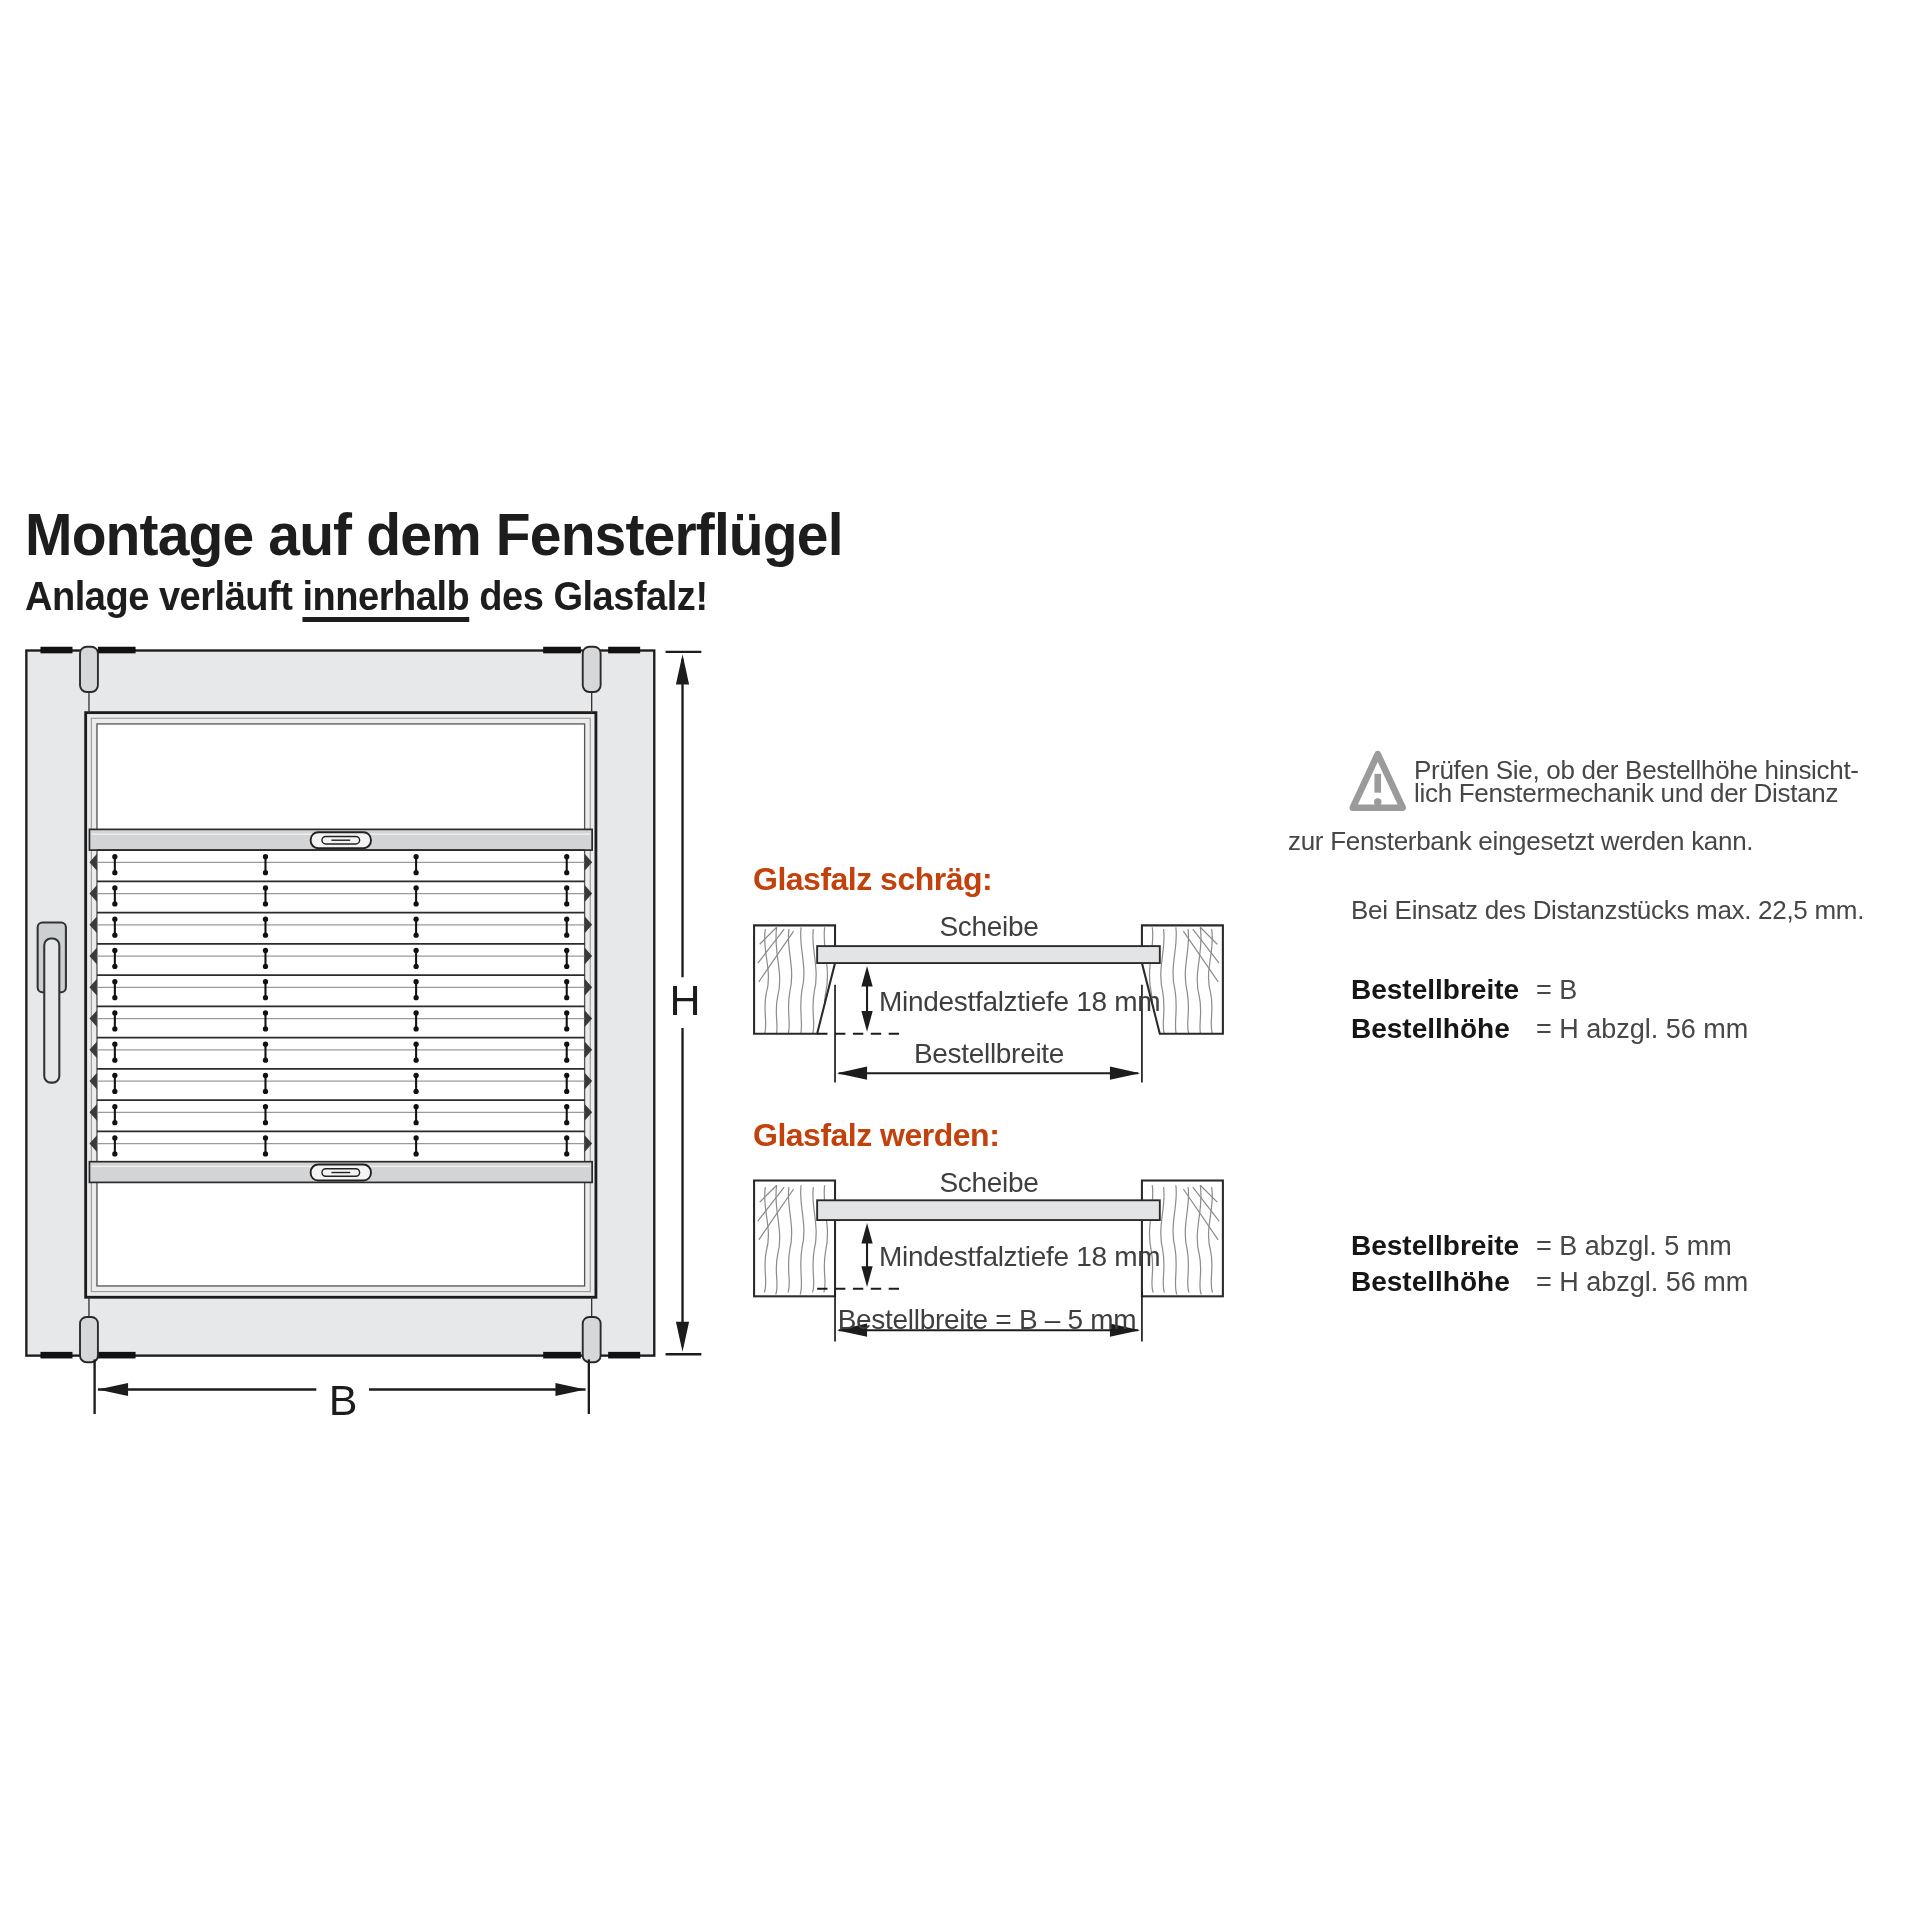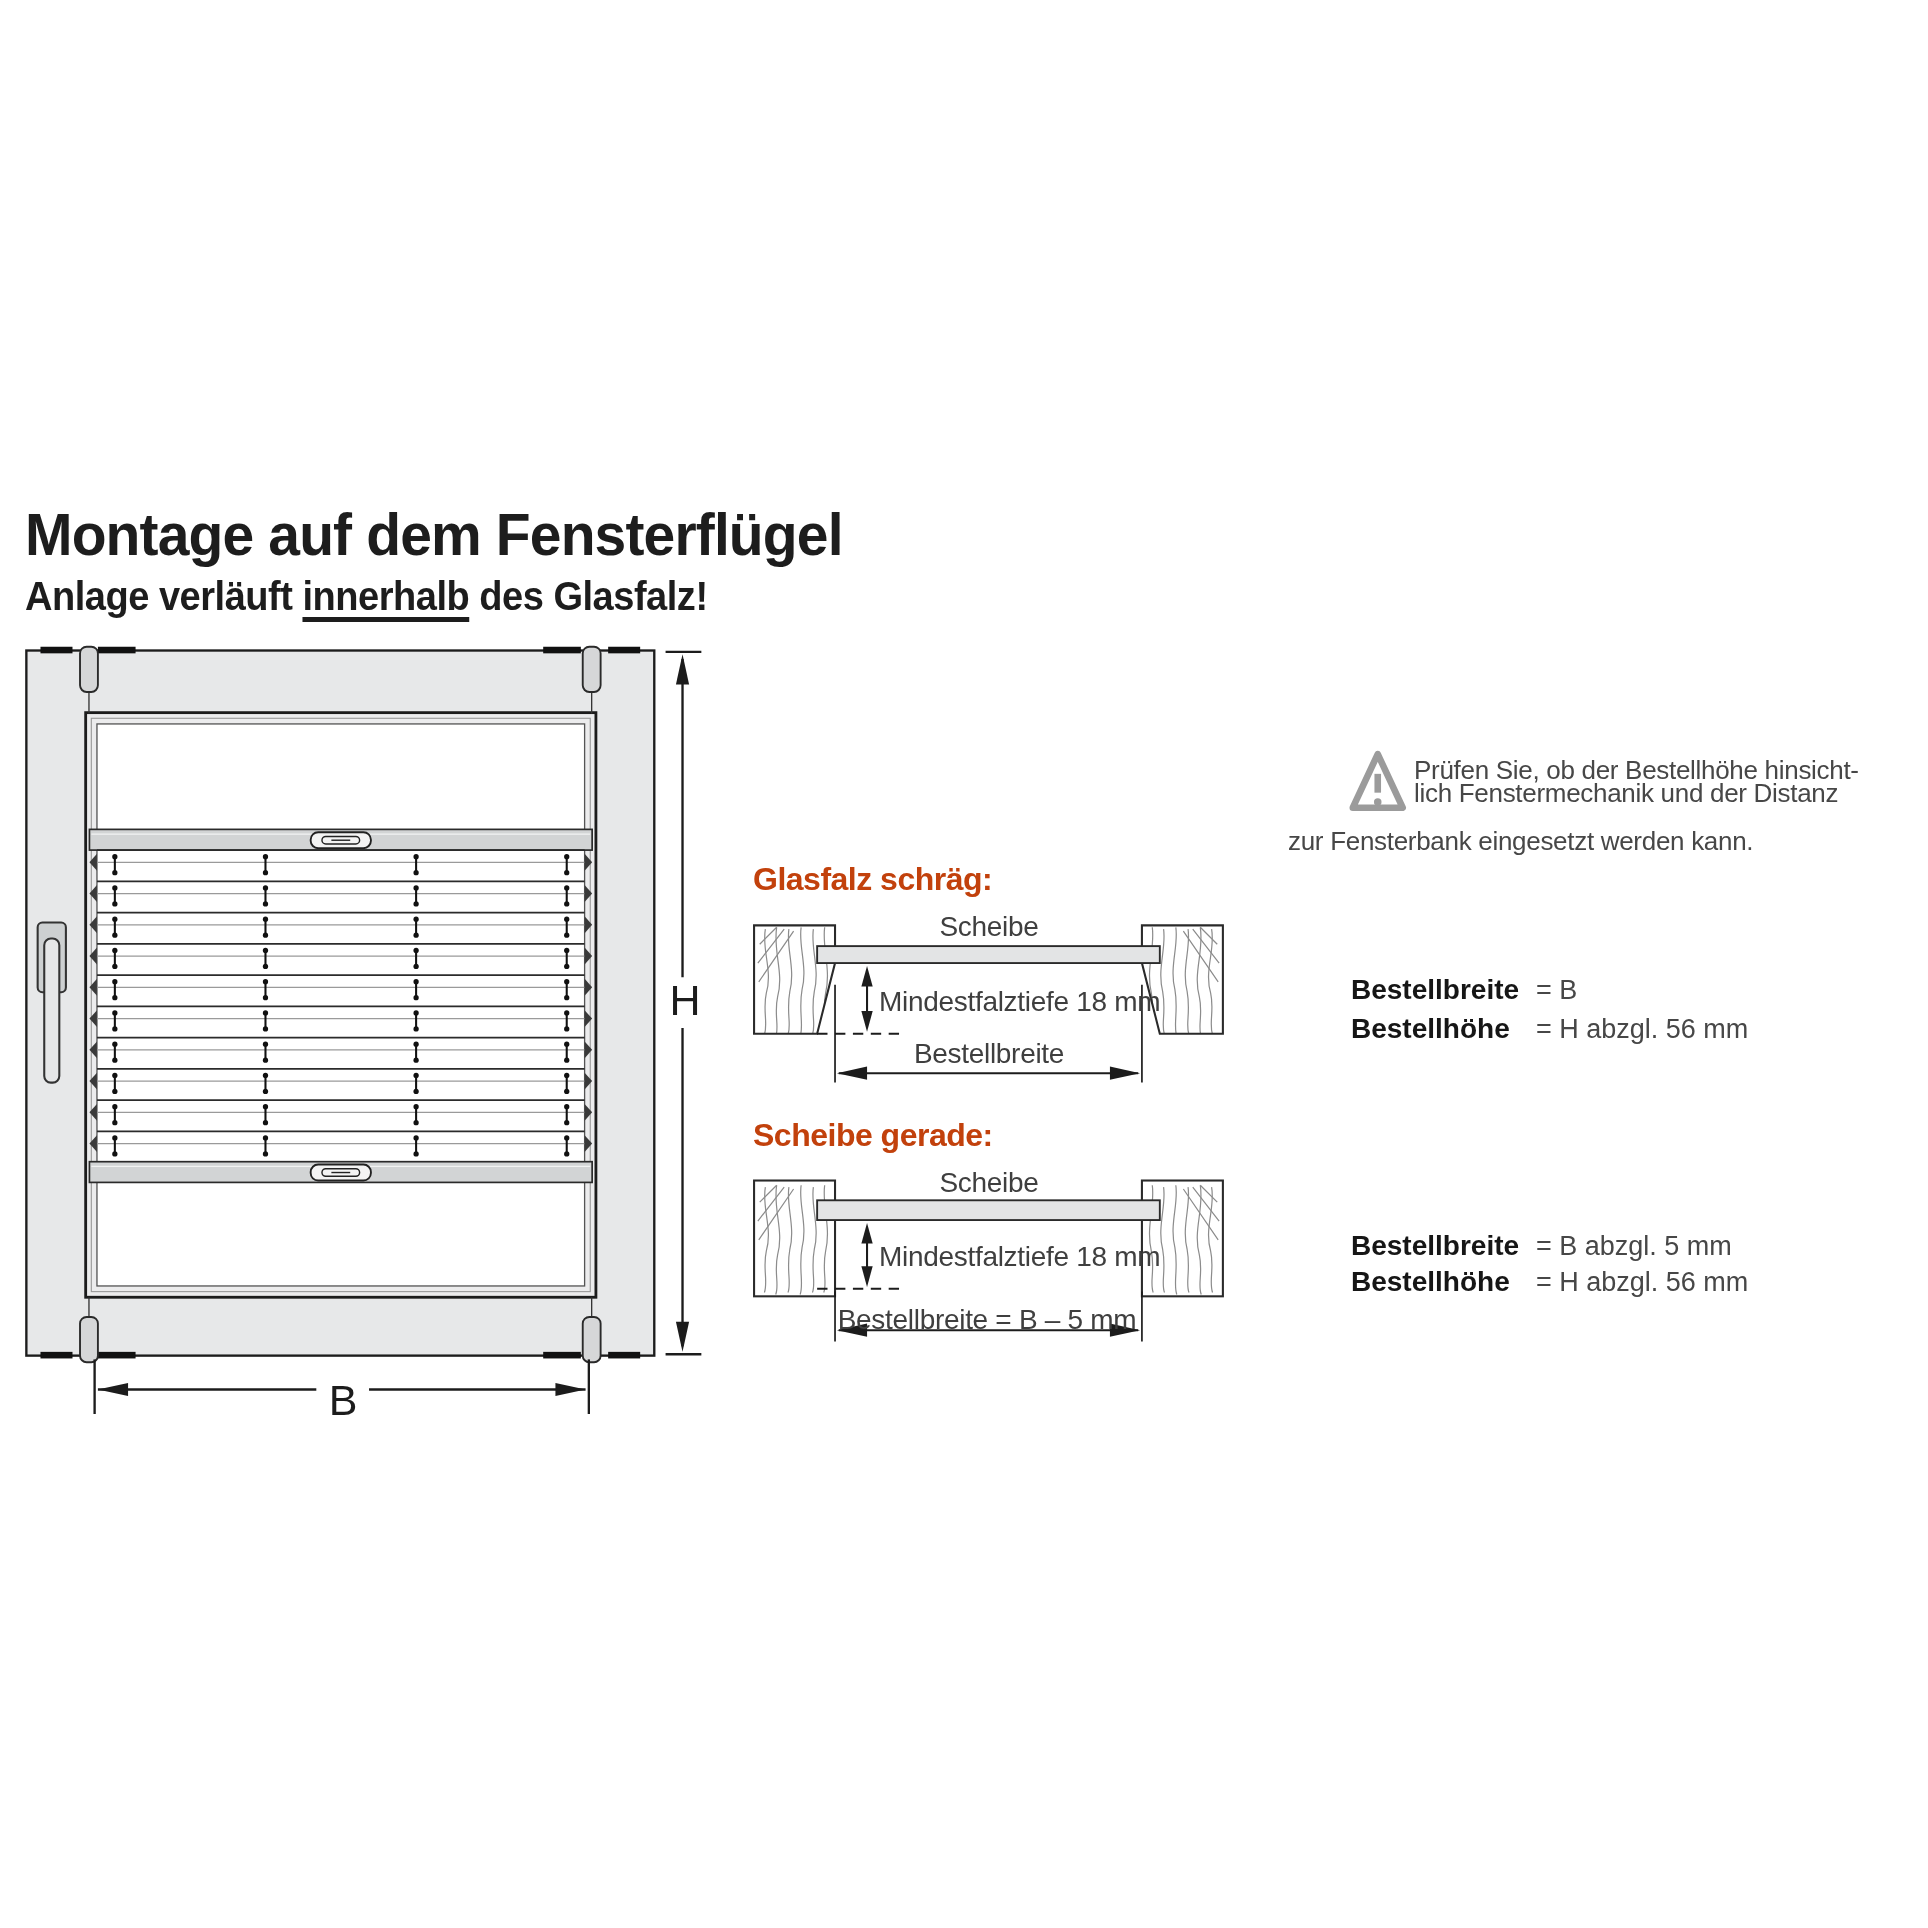--- a/index.html
+++ b/index.html
@@ -356,28 +356,29 @@
   <div class="subtitle"><span>Anlage verläuft </span><span class="ul">innerhalb</span><span> des Glasfalz!</span></div>
 
   <div class="label dim-letter" style="left:685px;top:1000px;">H</div>
   <div class="label dim-letter" style="left:343px;top:1400px;">B</div>
 
   <div class="label cs-heading" style="left:753px;top:861px;">Glasfalz schräg:</div>
   <div class="label diagram-label c" style="left:989px;top:911px;">Scheibe</div>
   <div class="label diagram-label" style="left:879px;top:986px;">Mindestfalztiefe 18 mm</div>
   <div class="label diagram-label c" style="left:989px;top:1038px;">Bestellbreite</div>
 
-  <div class="label cs-heading" style="left:753px;top:1117px;">Scheibe gerade:</div>
+  <div class="label cs-heading" style="left:753px;top:1117px;">Glasfalz werden:</div>
   <div class="label diagram-label c" style="left:989px;top:1167px;">Scheibe</div>
   <div class="label diagram-label" style="left:879px;top:1241px;">Mindestfalztiefe 18 mm</div>
   <div class="label diagram-label c" style="left:987px;top:1296px;margin-top:8px;">Bestellbreite = B – 5 mm</div>
 
   <div class="label warn-line" style="left:1414px;top:755px;">Prüfen Sie, ob der Bestellhöhe hinsicht-</div>
   <div class="label warn-line" style="left:1414px;top:755px;margin-top:23px;">lich Fenstermechanik und der Distanz</div>
   <div class="label warn-line" style="left:1288px;top:826px;">zur Fensterbank eingesetzt werden kann.</div>
+  <div class="label warn-line" style="left:1351px;top:895px;">Bei Einsatz des Distanzstücks max. 22,5 mm.</div>
 
   <div class="order-row" style="left:1351px;top:974px;"><span class="lbl">Bestellbreite</span><span>= B</span></div>
   <div class="order-row" style="left:1351px;top:1013px;"><span class="lbl">Bestellhöhe</span><span>= H abzgl. 56 mm</span></div>
 
   <div class="order-row" style="left:1351px;top:1230px;"><span class="lbl">Bestellbreite</span><span>= B abzgl. 5 mm</span></div>
   <div class="order-row" style="left:1351px;top:1266px;"><span class="lbl">Bestellhöhe</span><span>= H abzgl. 56 mm</span></div>
 
 </div>
 
 

